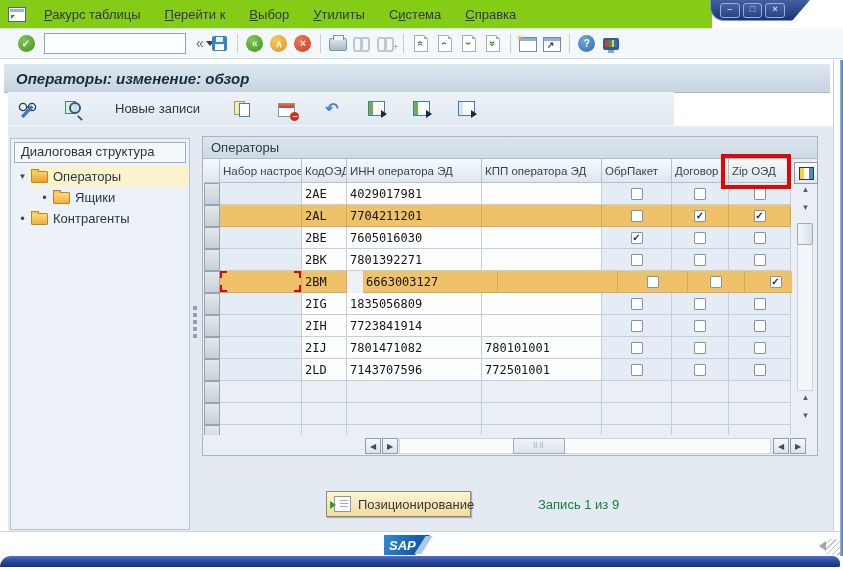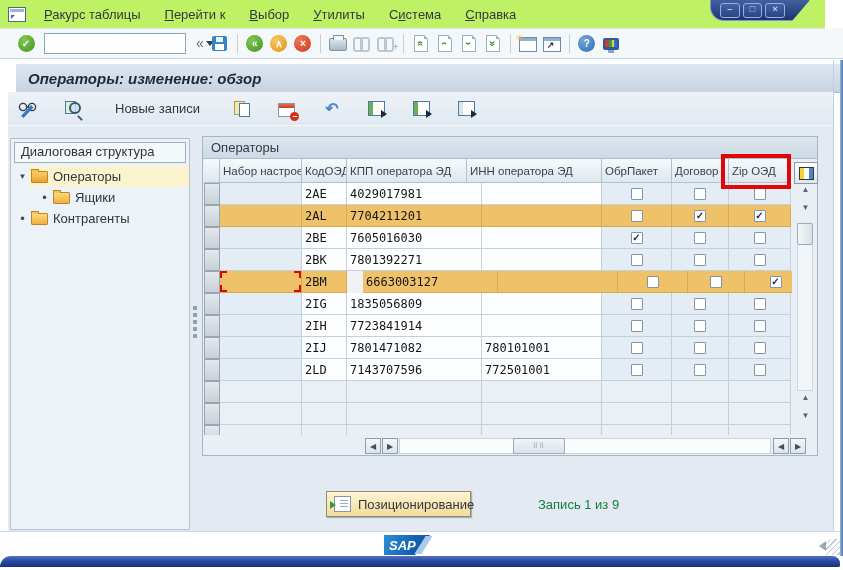--- a/index.html
+++ b/index.html
@@ -1,20 +1,20 @@
 <!DOCTYPE html>
 <html><head>
 <meta charset="utf-8">
 <style>
   html,body{margin:0;padding:0}
   body{width:843px;height:570px;position:relative;overflow:hidden;background:#fff;
        font-family:"Liberation Sans",sans-serif;-webkit-font-smoothing:antialiased}
   u{text-decoration:underline}
   
-  .menubar{position:absolute;left:0;top:0;width:825px;height:28px;background:#bef264;
+  .menubar{position:absolute;left:0;top:0;width:712px;height:28px;background:#84cc16;
            border-bottom:1px solid #d8e3ec;display:flex;align-items:center;z-index:2}
   .sysmenu{width:16px;height:13px;border:1px solid #4a6a8a;margin-left:8px;position:relative;background:#fff}
   .sysmenu::before{content:"";position:absolute;left:1px;top:1px;right:1px;height:3px;background:#9ab8d2}
   .sysmenu::after{content:"";position:absolute;left:2px;bottom:2px;border-top:4px solid #4a6a8a;
            border-right:4px solid transparent}
   .menu-items{display:flex;margin-left:6px}
   .menu-item{padding:0 12px;font-size:13px;color:#33393f;cursor:default;line-height:27px}
   
   .win-controls{position:absolute;left:710px;top:0;width:100px;height:21px;z-index:3;
        background:linear-gradient(#44609f,#1d3474);border:1px solid #7a96cc;border-top:none;
@@ -60,26 +60,26 @@
   .pg{font-size:10px;color:#2c8b2c;font-weight:bold;transform:rotate(90deg);display:block}
   .win-ico{width:16px;height:13px;background:#fff;border:1px solid #6b8cab;position:relative;margin-top:2px}
   .win-ico::before{content:"";position:absolute;left:0;top:0;right:0;height:3px;background:#8fb2d2}
   .win-ico.star::after{content:"✳";position:absolute;left:-4px;top:-5px;color:#f0b428;font-size:9px}
   .win-ico.short::after{content:"↗";position:absolute;left:3px;top:2px;color:#2a3c4c;font-size:9px;font-weight:bold}
   .monitor{width:16px;height:12px;background:#2a5aa2;border-radius:2px;position:relative;margin-top:2px}
   .monitor::before{content:"";position:absolute;left:2px;top:2px;right:2px;bottom:3px;
           background:linear-gradient(90deg,#d23a2a 0 30%,#38a038 30% 55%,#e8d23a 55% 78%,#3a6ad2 78%)}
   .monitor::after{content:"";position:absolute;left:5px;bottom:-3px;width:6px;height:3px;background:#8aa4c2}
   
-  .titlebar{position:absolute;left:16px;top:64px;width:826px;height:28px;
+  .titlebar{position:absolute;left:4px;top:64px;width:826px;height:28px;
           background:linear-gradient(#dde7f0,#c6d4e1);border-bottom:1px solid #a9bccb;
           display:flex;align-items:center}
   .page-title{font-size:15px;font-weight:bold;font-style:italic;color:#1c2a38;padding-left:12px}
   
-  .appbar{position:absolute;left:8px;top:92px;width:826px;height:34px;
+  .appbar{position:absolute;left:8px;top:92px;width:666px;height:34px;
           background:linear-gradient(#edf2f7,#e0e9f1);border-bottom:1px solid #f6f9fc;
           display:flex;align-items:center;padding-left:8px;box-sizing:border-box;gap:21px}
   .glasses{width:22px;height:18px}
   .magnif{width:18px;height:18px;position:relative}
   .magnif::before{content:"";position:absolute;left:1px;top:1px;width:9px;height:11px;background:#dff0d0;
           border:1px solid #4a7aa8}
   .magnif::after{content:"";position:absolute;right:1px;top:2px;width:8px;height:8px;border:2px solid #345a78;
           border-radius:50%;background:#cfe4f4cc}
   .magnif .handle{position:absolute;right:-1px;bottom:-1px;width:6px;height:2px;background:#345a78;
           transform:rotate(45deg)}
@@ -367,22 +367,22 @@
     <i></i>
   </div>
 
 <div class="groupbox">
   <div class="group-title">Операторы</div>
   <div class="table-wrap">
     <div class="hrow">
         <div class="hcell" style="width: 16px;"></div>
         <div class="hcell" style="width: 82px;">Набор настроек</div>
         <div class="hcell" style="width: 45px;">КодОЭД</div>
+        <div class="hcell" style="width: 135px;">ИНН оператора ЭД</div>
         <div class="hcell" style="width: 120px;">КПП оператора ЭД</div>
-        <div class="hcell" style="width: 135px;">ИНН оператора ЭД</div>
         <div class="hcell" style="width: 70px;">ОбрПакет</div>
         <div class="hcell" style="width: 57px;">Договор</div>
         <div class="hcell" style="width: 62px;">Zip ОЭД</div>
       </div>
     <div>
         <div class="drow">
           <div class="sel-btn"></div>
           <div class="cell blue" style="width: 82px;"></div>
           <div class="cell white mono" style="width: 45px;">2AE</div>
           <div class="cell white mono" style="width: 135px;">4029017981</div>

